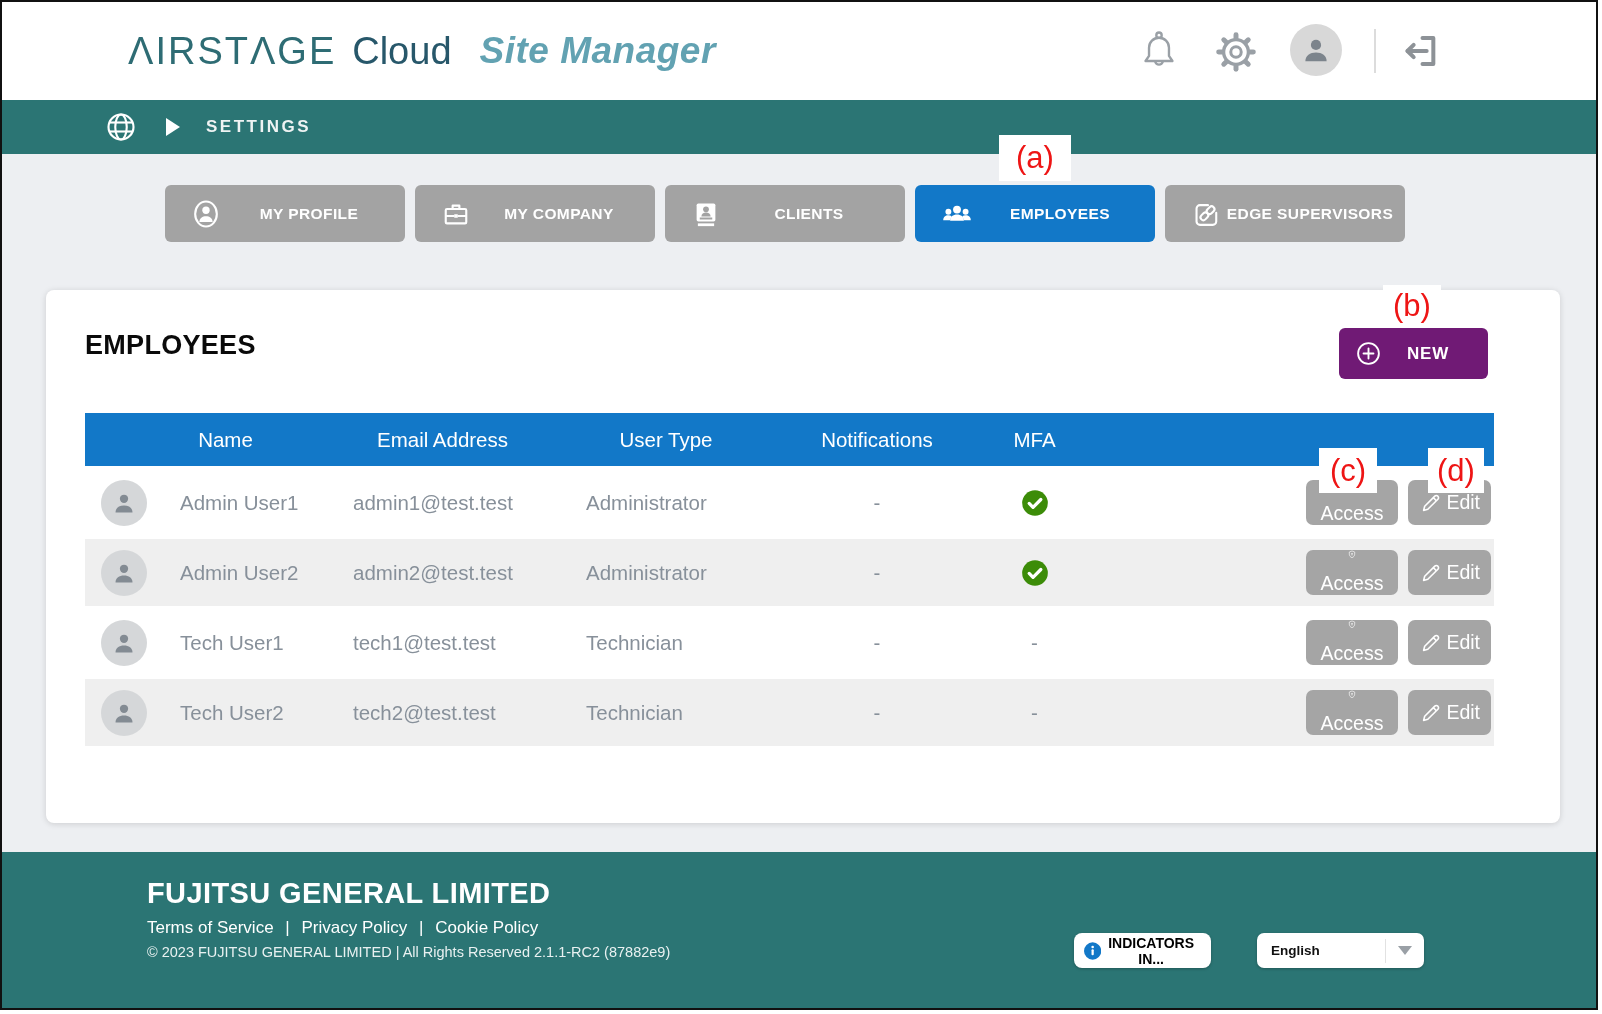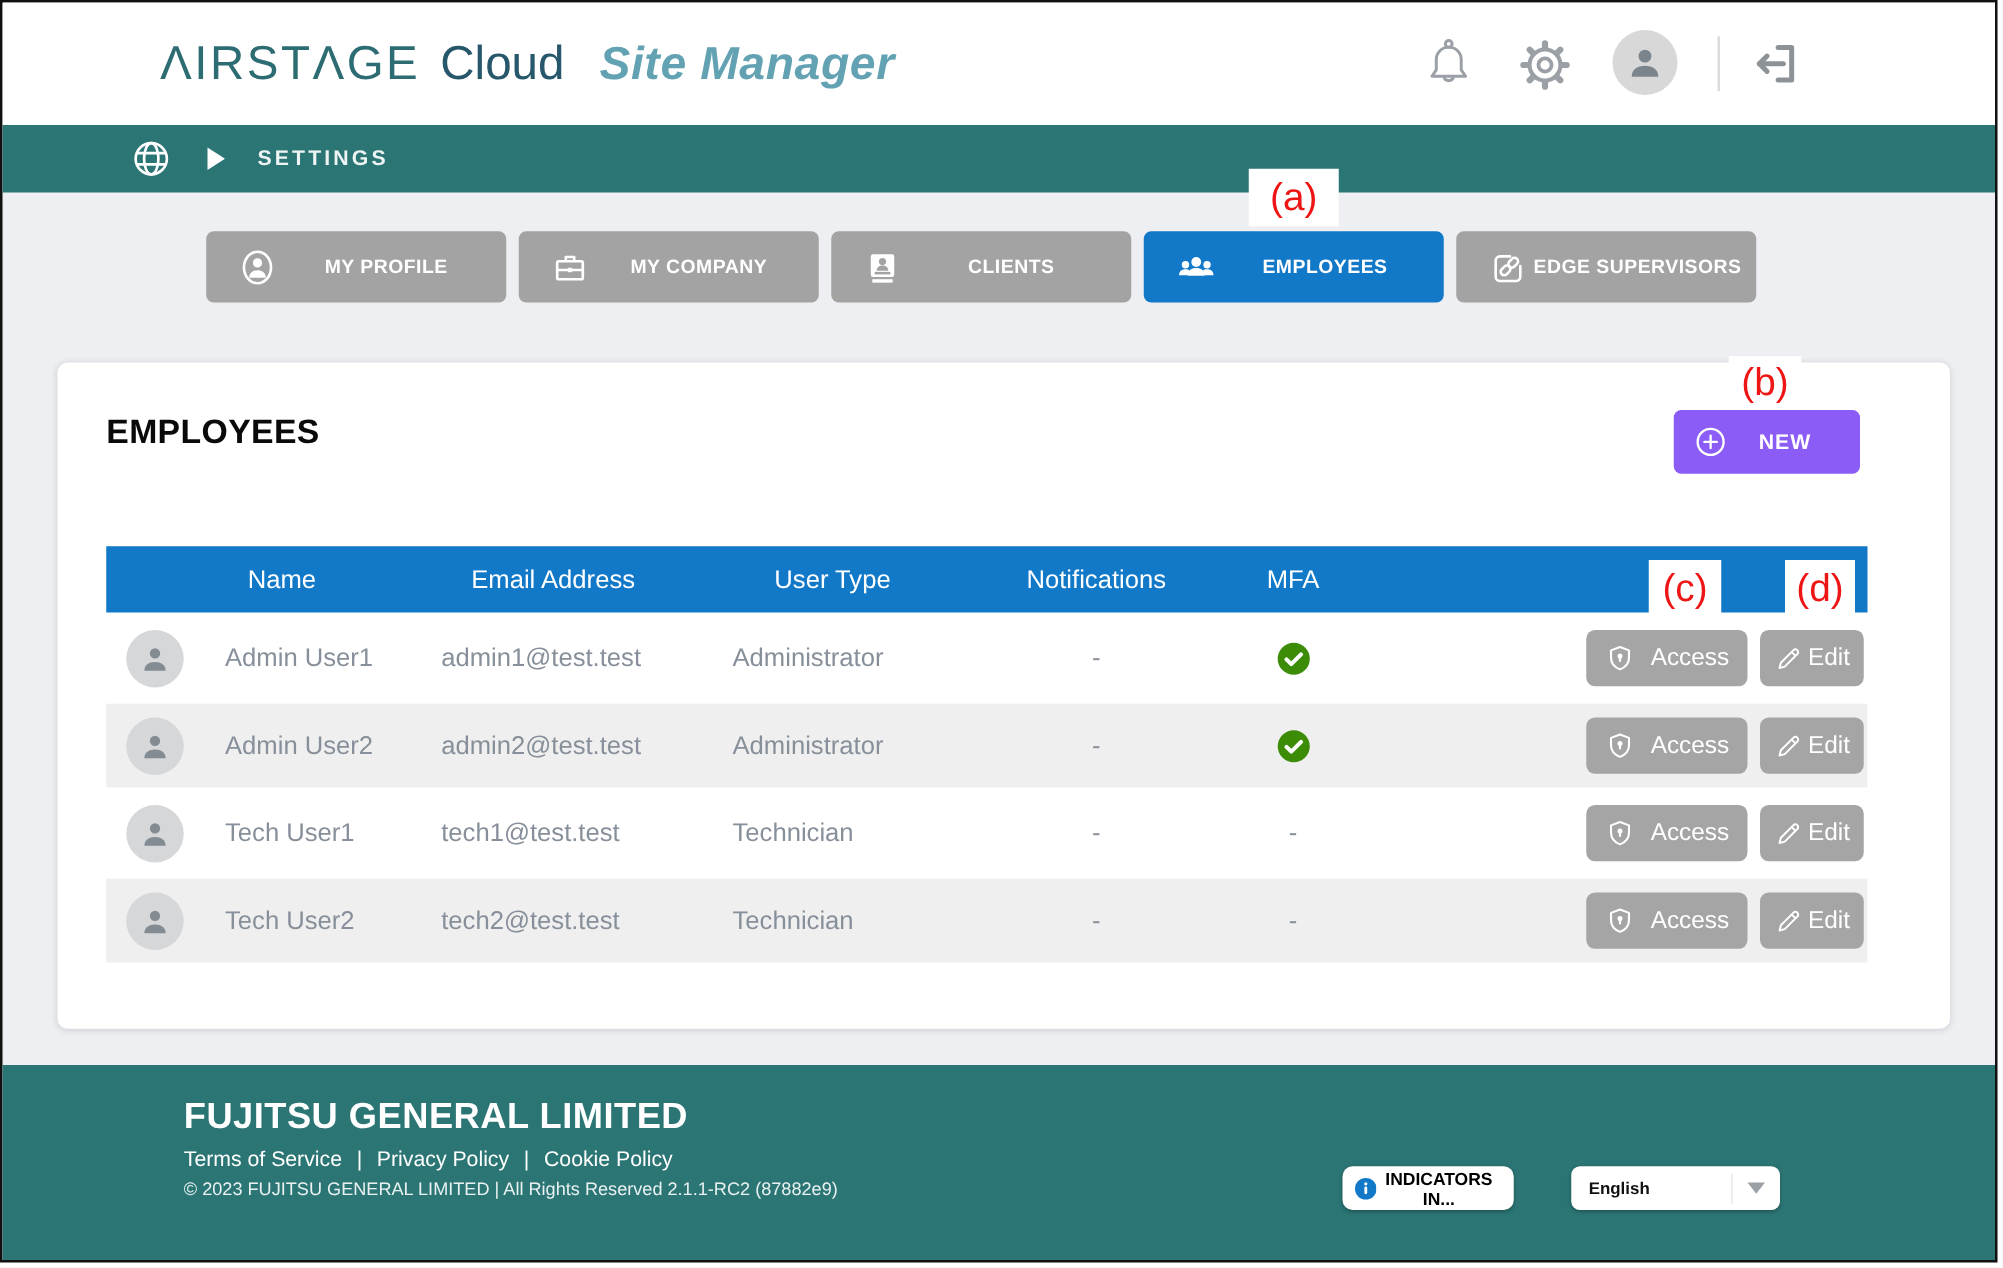--- a/index.html
+++ b/index.html
@@ -37,45 +37,45 @@
          font-size: 31px; font-weight: 400; z-index: 30; }
   .ann-a { left: 997px;  top: 133px; width: 72px; height: 46px; }
   .ann-b { left: 1381px; top: 283px; width: 58px; height: 42px; }
   .ann-c { left: 1317px; top: 446px; width: 58px; height: 45px; }
   .ann-d { left: 1426px; top: 446px; width: 56px; height: 45px; }
   
   .card { position: absolute; left: 44px; top: 288px; width: 1514px; height: 533px; background: #ffffff;
           border-radius: 8px; box-shadow: 0 1px 6px rgba(0,0,0,.14); }
   .card-title { position: absolute; left: 39px; top: 40px; font-size: 27px; font-weight: 800; color: #0a0a0a; letter-spacing: .3px; }
   .new-btn { position: absolute; left: 1293px; top: 38px; width: 149px; height: 51px; border: none; border-radius: 6px;
-             background: #8b5cf6; color: #fff; display: flex; align-items: center; padding: 0 14px 0 16px; cursor: pointer; }
+             background: #701a75; color: #fff; display: flex; align-items: center; padding: 0 14px 0 16px; cursor: pointer; }
   .new-btn .nicon { flex: none; display: flex; }
   .new-btn .nlabel { flex: 1; text-align: center; font-size: 17px; font-weight: 700; letter-spacing: .8px; }
   
-  .table { position: absolute; left: 39px; top: 147px; width: 1409px; }
+  .table { position: absolute; left: 39px; top: 123px; width: 1409px; }
   .thead { height: 53px; background: #1278c8; display: grid;
            grid-template-columns: 77px 163px 235px 212px 210px 105px 1fr; align-items: center;
            color: #ffffff; font-size: 20.5px; font-weight: 400; }
   .thead .h { text-align: center; }
   .thead .h-name { padding-right: 36px; }
   .trow { height: 67px; margin-top: 3px; display: grid;
           grid-template-columns: 77px 163px 235px 212px 210px 105px 1fr; align-items: center;
           background: #ffffff; color: #87909a; font-size: 20.5px; }
   .trow.alt { background: #efefef; }
   .c-avatar { justify-self: center; display: flex; }
   .row-avatar { width: 46px; height: 46px; border-radius: 50%; background: #d5d7d9; display: flex; align-items: center; justify-content: center; }
   .c-name  { padding-left: 18px; }
   .c-email { padding-left: 28px; }
   .c-type  { padding-left: 26px; }
   .c-notif, .c-mfa { text-align: center; }
   .c-mfa svg { vertical-align: middle; }
   .c-actions { display: flex; justify-content: flex-end; align-items: center; gap: 10px; padding-right: 3px; }
   .act-btn { height: 45px; border: none; border-radius: 7px; background: #a5a5a5; color: #ffffff; font-size: 19.5px;
              font-family: inherit; display: inline-flex; align-items: center; cursor: pointer; }
-  .access-btn { padding: 0 15px; gap: 13px; }
+  .access-btn { padding: 0 15px; gap: 13px; flex-direction: column; }
   .edit-btn   { padding: 0 11px; gap: 3px; }
   
   .footer { position: absolute; left: 0; bottom: 0; width: 100%; height: 156px; background: #2b7574; color: #fff; }
   .f-company { position: absolute; left: 145px; top: 25px; font-size: 29px; font-weight: 700; letter-spacing: .4px; }
   .f-links { position: absolute; left: 145px; top: 66px; font-size: 17px; }
   .f-links .flink { cursor: pointer; }
   .f-links .sep { margin: 0 7px; }
   .f-copy { position: absolute; left: 145px; top: 92px; font-size: 14.5px; color: #e9f1f1; }
   .indicators-btn { position: absolute; left: 1072px; top: 81px; width: 137px; height: 35px; border: none; border-radius: 8px;
                     background: #ffffff; box-shadow: 0 1px 3px rgba(0,0,0,.25); display: flex; align-items: center;

